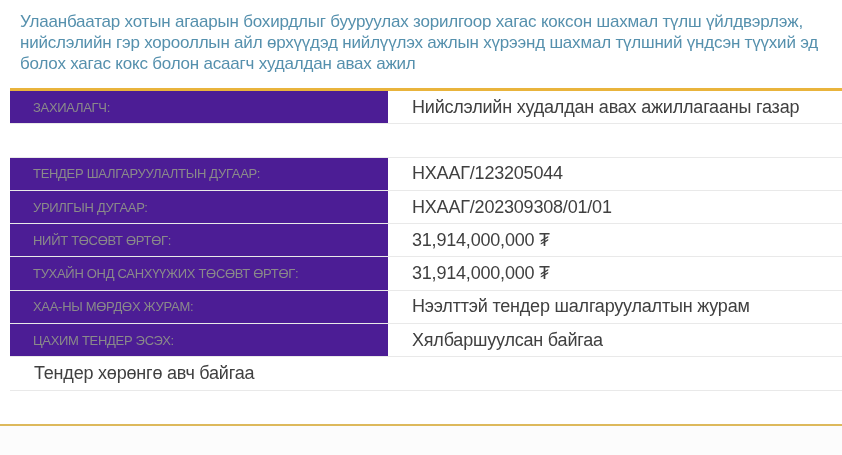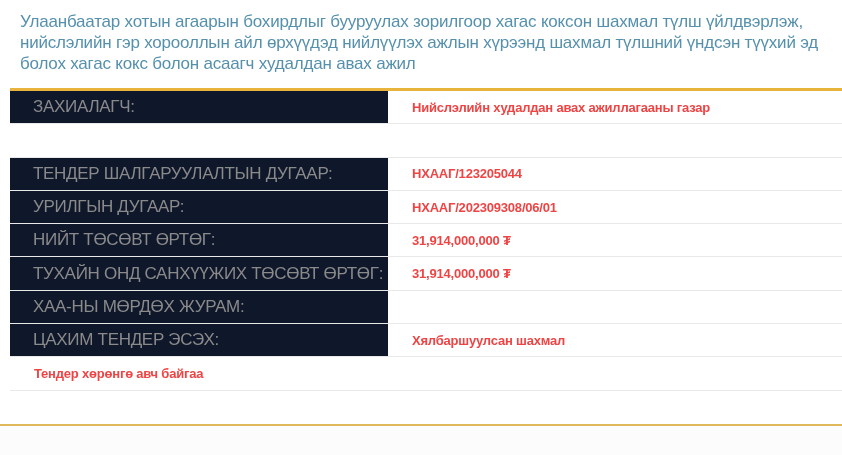--- a/index.html
+++ b/index.html
@@ -42,34 +42,34 @@
     box-sizing: border-box;
     border-bottom: 1px solid #e9e9e9;
   }
   .cell {
     display: flex;
     align-items: center;
     box-sizing: border-box;
   }
   .cell.label {
     width: 378px;
-    background: #0f172a;
+    background: #4c1d95;
     padding-left: 23px;
     color: #8a8a8a;
-    font-size: 17px;
+    font-size: 13px;
     letter-spacing: -0.3px;
     text-transform: uppercase;
   }
   .cell.value {
     flex: 1;
     background: #ffffff;
     padding-left: 24px;
-    color: #ef4444;
-    font-size: 13px;
-    font-weight: bold;
+    color: #404040;
+    font-size: 18px;
+    font-weight: normal;
     letter-spacing: -0.2px;
   }
   .bottom-rule {
     position: absolute;
     top: 424px;
     left: 0;
     width: 842px;
     height: 0;
     border-top: 2px solid #ddb95c;
   }
@@ -98,41 +98,42 @@
   <div class="row">
   </div>
 
   <div class="row">
     <div class="cell label">ТЕНДЕР ШАЛГАРУУЛАЛТЫН ДУГААР:</div>
     <div class="cell value">НХААГ/123205044</div>
   </div>
 
   <div class="row">
     <div class="cell label">УРИЛГЫН ДУГААР:</div>
-    <div class="cell value">НХААГ/202309308/06/01</div>
+    <div class="cell value">НХААГ/202309308/01/01</div>
   </div>
 
 
   <div class="row">
     <div class="cell label">НИЙТ ТӨСӨВТ ӨРТӨГ:</div>
     <div class="cell value">31,914,000,000 ₮</div>
   </div>
 
   <div class="row">
     <div class="cell label">ТУХАЙН ОНД САНХҮҮЖИХ ТӨСӨВТ ӨРТӨГ:</div>
     <div class="cell value">31,914,000,000 ₮</div>
   </div>
 
   <div class="row">
     <div class="cell label">ХАА-НЫ МӨРДӨХ ЖУРАМ:</div>
+    <div class="cell value">Нээлттэй тендер шалгаруулалтын журам</div>
   </div>
 
   <div class="row">
     <div class="cell label">ЦАХИМ ТЕНДЕР ЭСЭХ:</div>
-    <div class="cell value">Хялбаршуулсан шахмал</div>
+    <div class="cell value">Хялбаршуулсан байгаа</div>
   </div>
 
   <div class="row">
     <div class="cell value">Тендер хөрөнгө авч байгаа</div>
   </div>
 </div>
 
   <div class="bottom-rule"></div>
   <div class="footer-area"></div>
 

